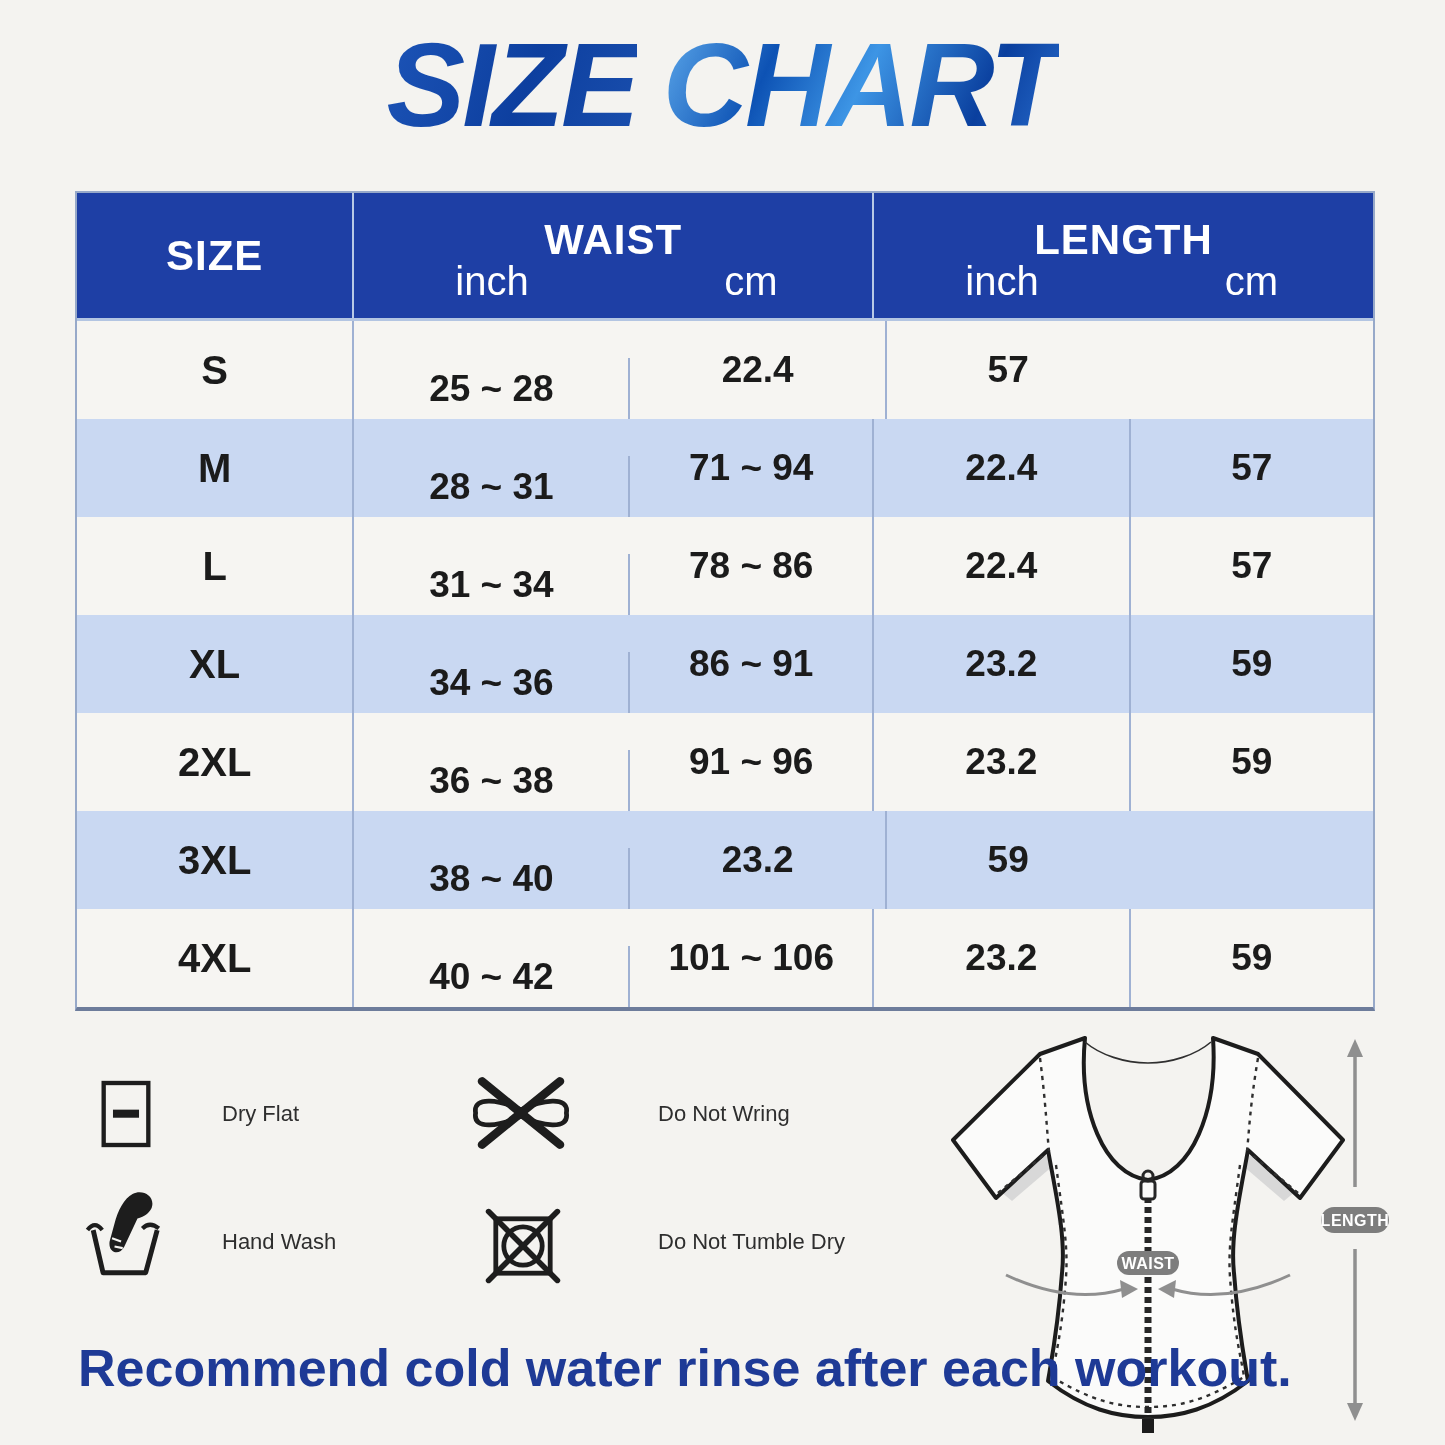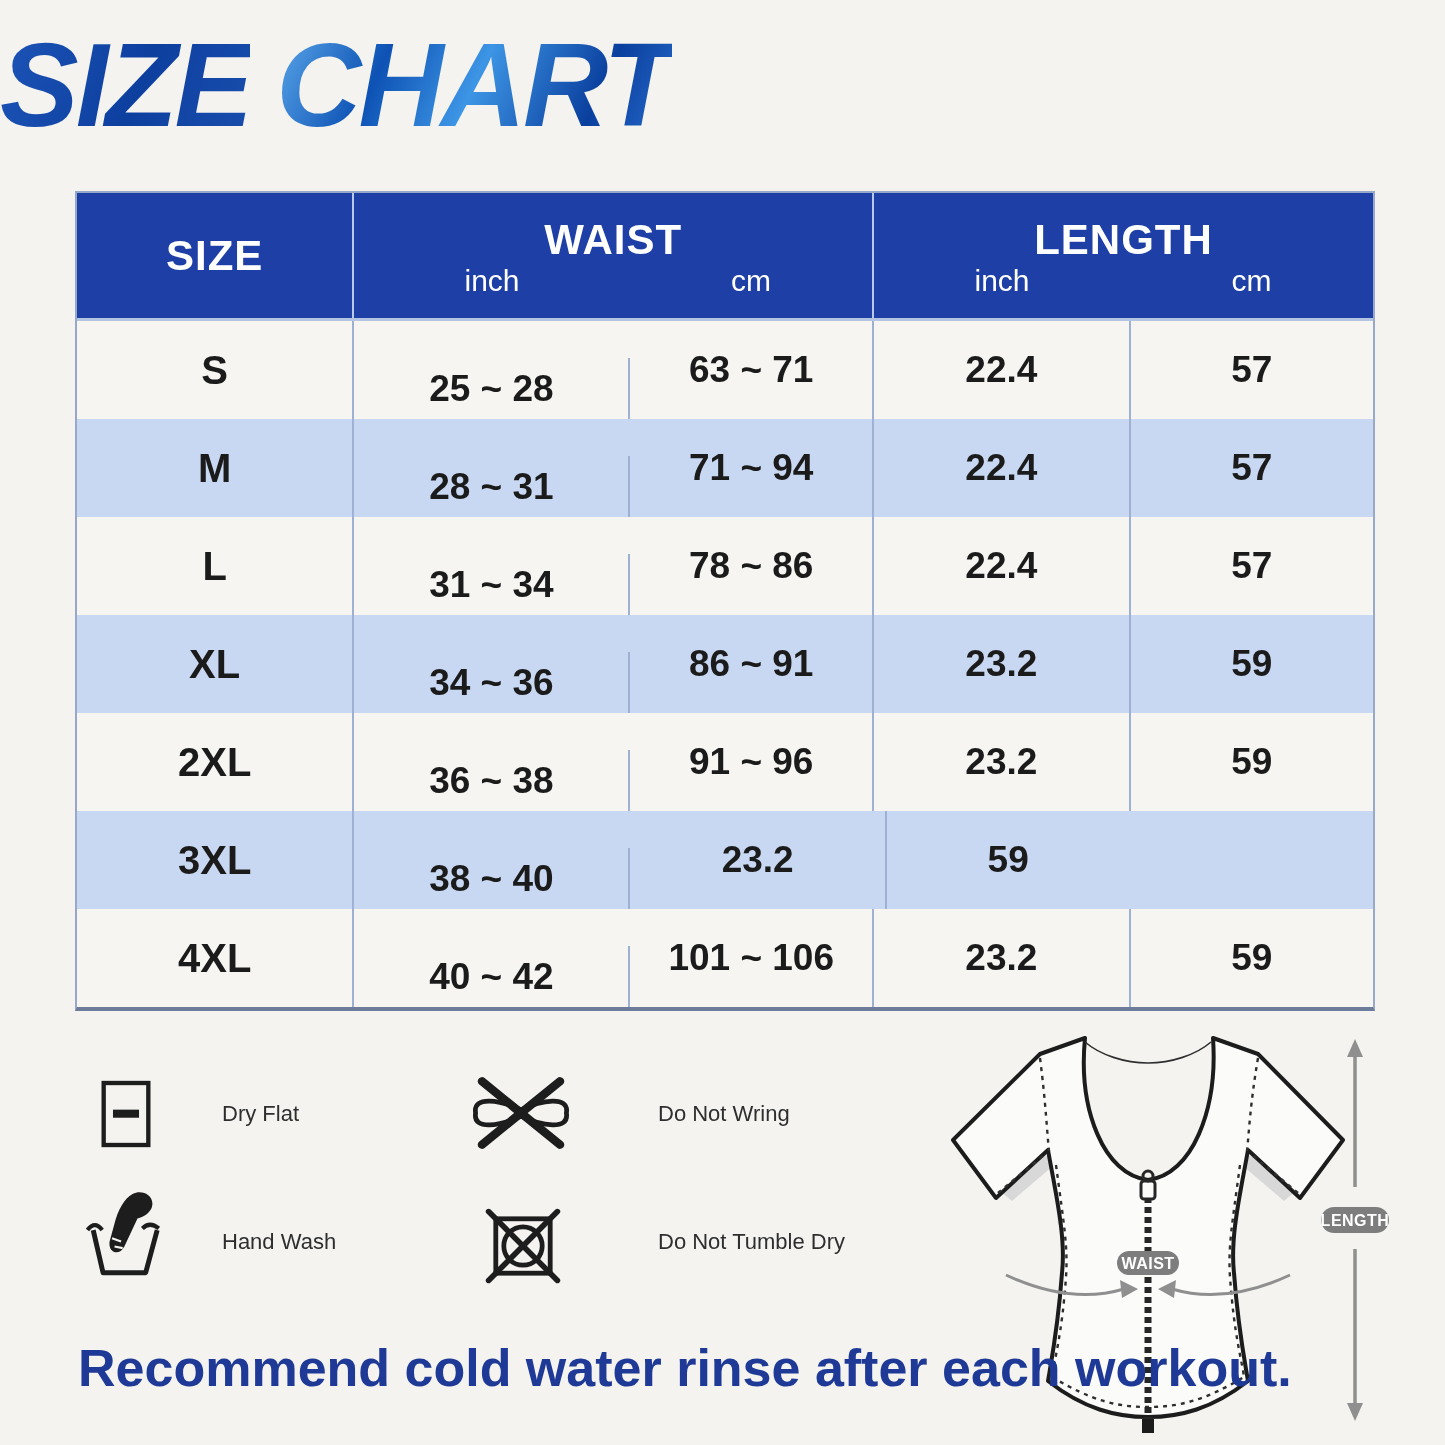--- a/index.html
+++ b/index.html
@@ -6,21 +6,21 @@
   html,body { background:#e8e8e8; }
   .canvas {
     position:relative; width:1445px; height:1445px;
     background:#f4f3f0; overflow:hidden;
     font-family:"Liberation Sans", sans-serif;
   }
 
   
   .page-title {
     position:absolute; top:14px; left:0; width:100%;
-    text-align:left; font-style:italic; font-weight:700;
+    text-align:center; font-style:italic; font-weight:700;
     font-size:118px; line-height:142px; letter-spacing:-3px;
     white-space:nowrap;
   }
   .title-word { display:inline-block; color:transparent;
     -webkit-background-clip:text; background-clip:text; }
   .title-word.w1 {
     background-image:linear-gradient(112deg,#1d55b8 0%,#0d3f9f 55%,#1a4fae 100%);
     -webkit-background-clip:text; background-clip:text;
     margin-right:26px;
   }
@@ -39,21 +39,21 @@
     border-bottom:3px solid #b3c5e2; }
   .hcell { border-right:2px solid #b8cae6; }
   .hcell:last-child { border-right:none; }
   .h-size { width:21.4%; display:flex; align-items:center; justify-content:center;
     font-size:42px; font-weight:700; letter-spacing:1px; }
   .h-group { display:flex; flex-direction:column; justify-content:center; padding-top:4px; }
   .h-waist { width:40.1%; }
   .h-length { width:38.5%; }
   .h-main { text-align:center; font-size:42px; font-weight:700; line-height:46px; letter-spacing:1px; }
   .h-subs { display:flex; margin-top:0px; }
-  .h-sub { font-size:30px; font-weight:400; line-height:36px; text-align:center; }
+  .h-sub { font-size:40px; font-weight:400; line-height:36px; text-align:center; }
   .h-waist  .h-sub.s1 { width:53.2%; } .h-waist  .h-sub.s2 { width:46.8%; }
   .h-length .h-sub.s1 { width:51.3%; } .h-length .h-sub.s2 { width:48.7%; }
 
   .trow { display:flex; height:98px; background:#f6f5f2; }
   .trow.alt { background:#c9d8f2; }
   .cell { display:flex; align-items:center; justify-content:center;
     font-weight:700; color:#1b1b1b; font-size:37px;
     border-right:2px solid #9fb1d3; }
   .cell:last-child { border-right:none; }
   .c-size { width:21.4%; font-size:40px; }
@@ -96,21 +96,20 @@
         <div class="h-subs">
           <div class="h-sub s1">inch</div>
           <div class="h-sub s2">cm</div>
         </div>
       </div>
     </div>
 
     <div class="trow">
       <div class="cell c-size">S</div>
       <div class="cell c-wi">25 ~ 28</div>
-      <div class="cell c-wc">63 ~ 71</div>
       <div class="cell c-li">22.4</div>
       <div class="cell c-lc">57</div>
     </div>
     <div class="trow alt">
       <div class="cell c-size">M</div>
       <div class="cell c-wi">28 ~ 31</div>
       <div class="cell c-wc">71 ~ 94</div>
       <div class="cell c-li">22.4</div>
       <div class="cell c-lc">57</div>
     </div>

